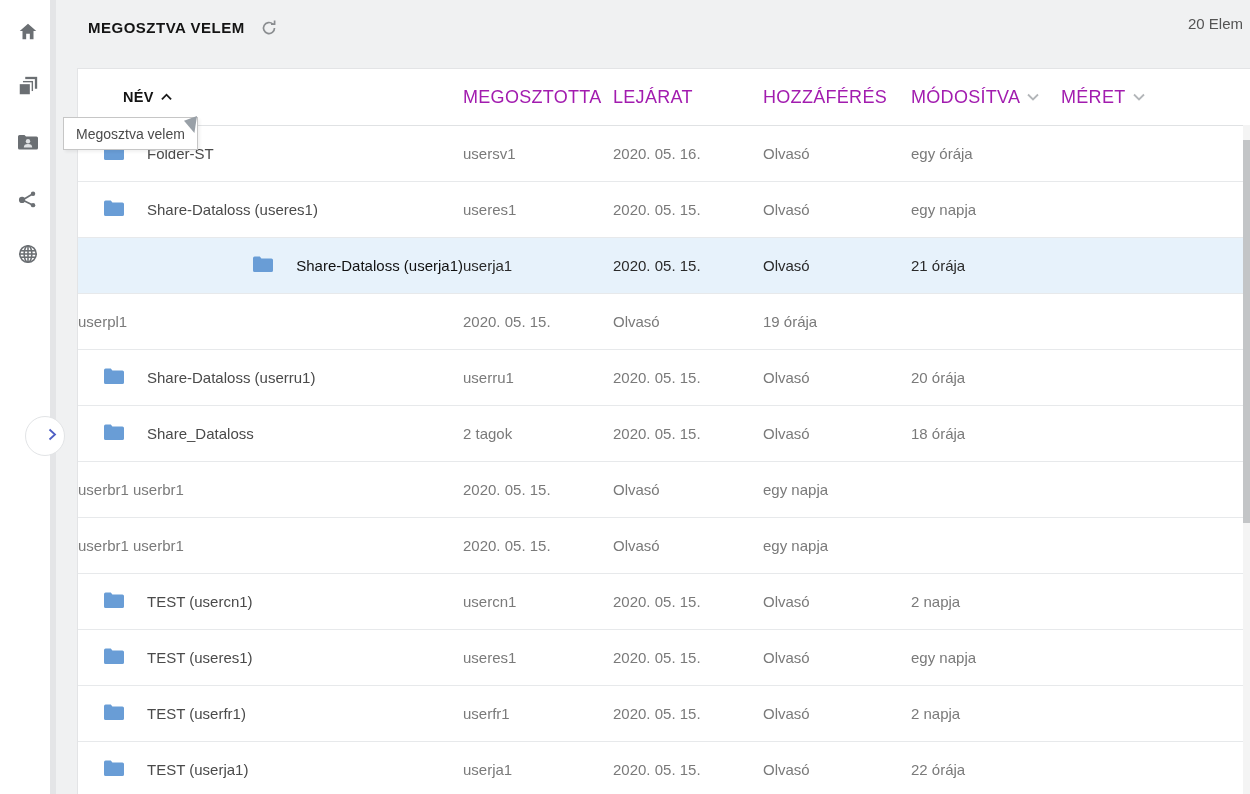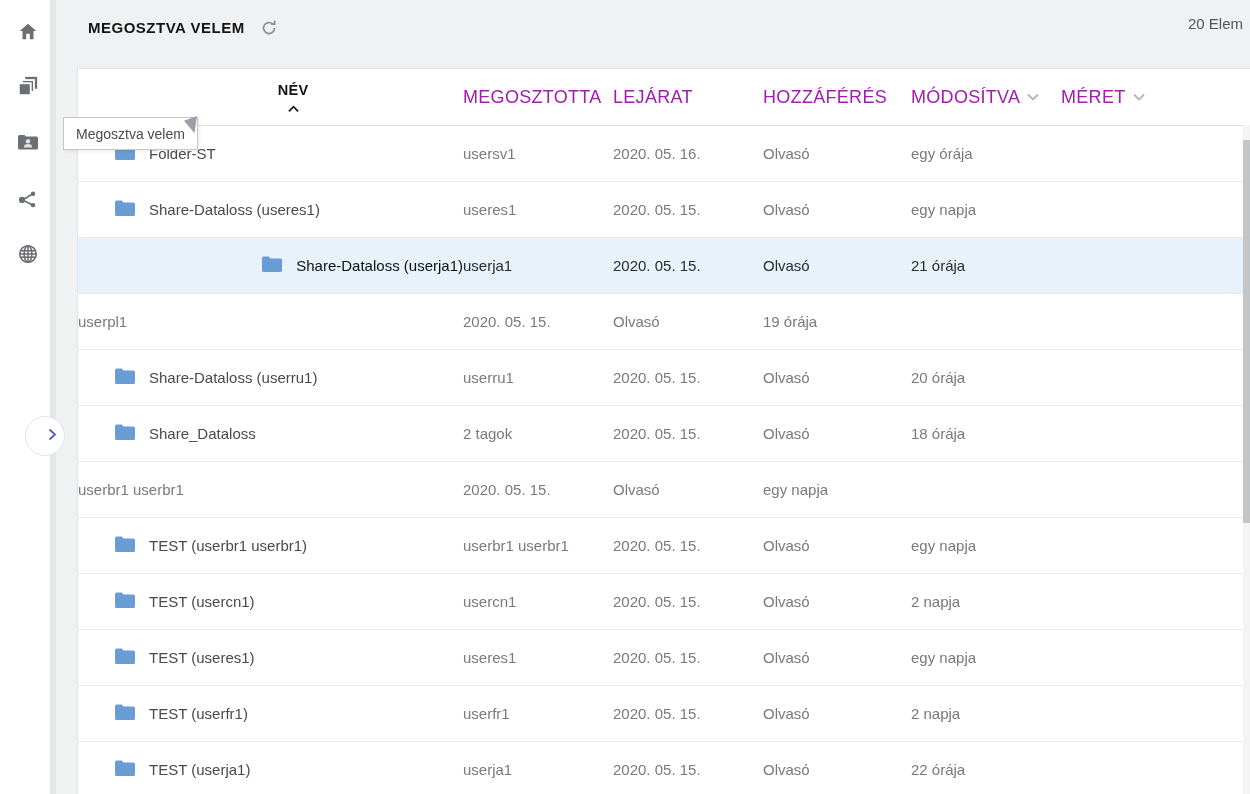--- a/index.html
+++ b/index.html
@@ -28,26 +28,26 @@
 
   
   .table { position:absolute; left:77px; top:68px; width:1173px; height:726px;
            background:#ffffff; border-top:1px solid #e3e4e6; border-left:1px solid #e3e4e6;
            overflow:hidden; }
   .grid { display:grid; grid-template-columns:385px 150px 150px 148px 150px 1fr;
           align-items:center; }
   .thead { height:57px; border-bottom:1px solid #e0e2e4; }
   .hcell { font-size:18px; color:#a21caf; letter-spacing:.3px; cursor:pointer;
            display:flex; align-items:center; gap:7px; white-space:nowrap; }
-  .hcell.first { font-weight:bold; color:#141414; padding-left:45px; font-size:14.5px;flex-direction:column; }
+  .hcell.first { font-weight:bold; color:#141414; padding-left:45px; font-size:14.5px; }
   .rows {}
   .row { height:56px; border-bottom:1px solid #e7e9eb; cursor:pointer; }
   .row.selected { background:#e7f2fb; }
   .cell { font-size:15px; color:#7a7a7a; white-space:nowrap; overflow:hidden; }
-  .cell.name { color:#4a4a4a; display:flex; align-items:center; gap:14px; padding-left:37px; }
+  .cell.name { color:#4a4a4a; display:flex; align-items:center; gap:23px; padding-left:26px; }
   .row.selected .cell { color:#2a2a2a; }
   .row.selected .cell.name { color:#111111;justify-content:flex-end; }
   .folder-ic { flex:0 0 auto; display:block; }
 
   
   .scroll-track { position:absolute; right:0; top:125px; width:7px; height:669px;
                   background:#f4f4f4; z-index:4; }
   .scroll-thumb { position:absolute; left:0; top:15px; width:7px; height:383px;
                   background:#c3c5c7; cursor:pointer; }
 
@@ -261,28 +261,20 @@
 
   <div class="row grid">
     <div class="cell">userbr1 userbr1</div>
     <div class="cell">2020. 05. 15.</div>
     <div class="cell">Olvasó</div>
     <div class="cell">egy napja</div>
     <div class="cell"></div>
   </div>
 
   <div class="row grid">
-    <div class="cell name">
-      <span class="folder-ic">
-        <svg width="20" height="16" viewBox="0 0 20 16">
-          <path d="M0 2.2Q0 .6 1.6.6h5.2l1.6 1.8h10Q20 2.4 20 4v10.4q0 1.6-1.6 1.6H1.6Q0 16 0 14.4z" fill="#699dd6"></path>
-        </svg>
-      </span>
-      <span class="name-text">TEST (userbr1 userbr1)</span>
-    </div>
     <div class="cell">userbr1 userbr1</div>
     <div class="cell">2020. 05. 15.</div>
     <div class="cell">Olvasó</div>
     <div class="cell">egy napja</div>
     <div class="cell"></div>
   </div>
 
   <div class="row grid">
     <div class="cell name">
       <span class="folder-ic">

